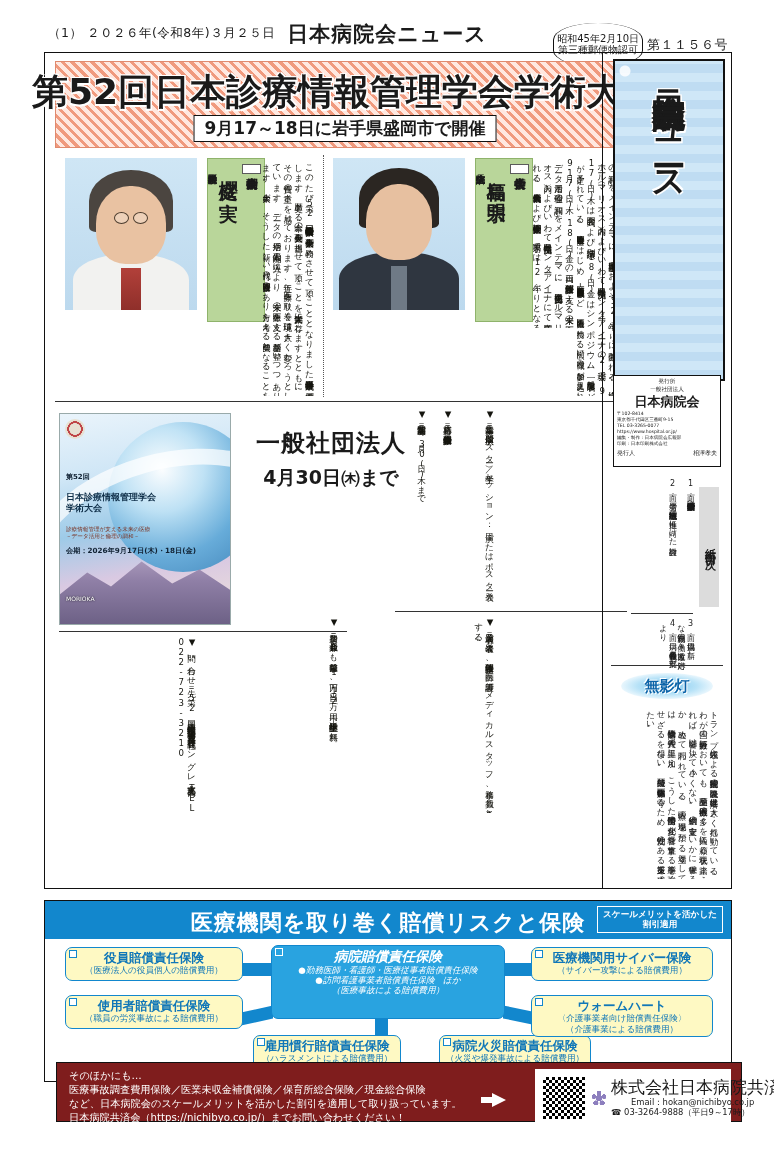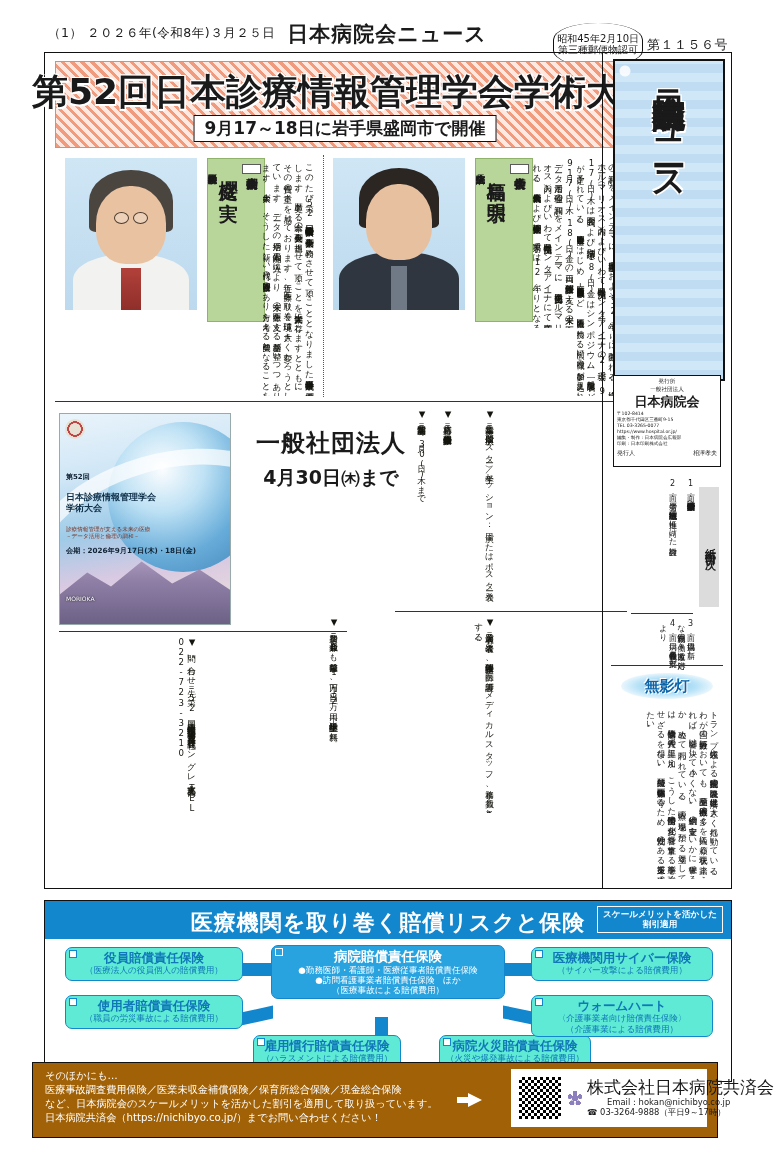--- a/index.html
+++ b/index.html
@@ -126,33 +126,33 @@
   .mh-body{position:absolute;font-size:8.4px;line-height:1.26;writing-mode:vertical-rl;
     text-orientation:upright;text-align:justify;overflow:hidden;}
 
   
   .insur{position:absolute;left:44px;top:900px;width:686px;height:180px;border:1.6px solid #111;}
   .insur-head{position:absolute;left:0;top:0;width:100%;height:38px;background:#1287cd;}
   .insur-head h2{margin:0;position:absolute;left:0;right:0;top:7px;text-align:center;
     font-size:22px;font-weight:bold;color:#fff;letter-spacing:1px;}
   .insur-head .badge{position:absolute;right:8px;top:5px;border:1.4px solid #fff;color:#fff;
     font-size:8.6px;line-height:1.2;text-align:center;padding:2px 5px;font-weight:bold;}
-  .ibox{position:absolute;background:#5eead4;border:1.6px solid #1287cd;border-radius:7px;
+  .ibox{position:absolute;background:#fef9c3;border:1.6px solid #1287cd;border-radius:7px;
     text-align:center;box-sizing:border-box;padding:3px 2px;}
   .ibox.dark{background:#29a3e0;}
   .ibox .t{font-size:12.5px;font-weight:bold;color:#1077b8;line-height:1.15;}
   .ibox.dark .t{color:#ffffff;font-size:13.5px;}
   .ibox .s{font-size:8.6px;color:#1077b8;line-height:1.22;}
   .ibox.dark .s{color:#ffffff;}
   .ibox .mk{position:absolute;left:3px;top:2px;width:6px;height:6px;border:1.3px solid #1287cd;background:#fff;}
   .ibox.dark .mk{border-color:#fff;background:#29a3e0;}
   .conn{position:absolute;background:#1287cd;}
 
   
-  .footer{position:absolute;left:32px;top:1062px;width:686px;height:76px;background:#a16207;
+  .footer{position:absolute;left:56px;top:1062px;width:686px;height:60px;background:#7f1d1d;
     border:1.6px solid #111;box-sizing:border-box;}
   .footer .txt{position:absolute;left:12px;top:6px;color:#fff;font-size:10.2px;line-height:1.38;}
   .footer .arrow{position:absolute;left:435px;top:30px;width:0;height:0;
     border-top:7px solid transparent;border-bottom:7px solid transparent;border-left:14px solid #fff;}
   .footer .arrow-stem{position:absolute;left:424px;top:34px;width:14px;height:6px;background:#fff;}
   .footer .card{position:absolute;left:478px;top:6px;width:196px;height:58px;background:#fff;
     border:1px solid #fff;display:flex;align-items:center;gap:5px;padding:0 5px;box-sizing:border-box;}
   .qr{width:42px;height:42px;flex:0 0 42px;
     background:
       repeating-linear-gradient(0deg,#000 0 3px,#fff 3px 6px),
@@ -326,21 +326,21 @@
       <div class="badge" style="white-space:pre-line;">スケールメリットを活かした
 割引適用</div>
     </div>
 
     <div class="conn" style="left:196px;top:62px;width:32px;height:13px;"></div>
     <div class="conn" style="left:196px;top:108px;width:32px;height:13px;transform:skewY(-12deg);"></div>
     <div class="conn" style="left:330px;top:116px;width:13px;height:26px;"></div>
     <div class="conn" style="left:458px;top:62px;width:30px;height:13px;"></div>
     <div class="conn" style="left:458px;top:108px;width:34px;height:13px;transform:skewY(12deg);"></div>
 
-    <div class="ibox dark" style="left:226px;top:44px;width:234px;height:54px;">
+    <div class="ibox dark" style="left:226px;top:44px;width:234px;height:74px;font-style:italic;">
       <span class="mk"></span>
       <div class="t">病院賠償責任保険</div>
       <div class="s">●勤務医師・看護師・医療従事者賠償責任保険</div>
       <div class="s">●訪問看護事業者賠償責任保険　ほか</div>
       <div class="s">（医療事故による賠償費用）</div>
     </div>
 
     <div class="ibox" style="left:20px;top:46px;width:178px;height:34px;">
       <span class="mk"></span>
       <div class="t">役員賠償責任保険</div>

